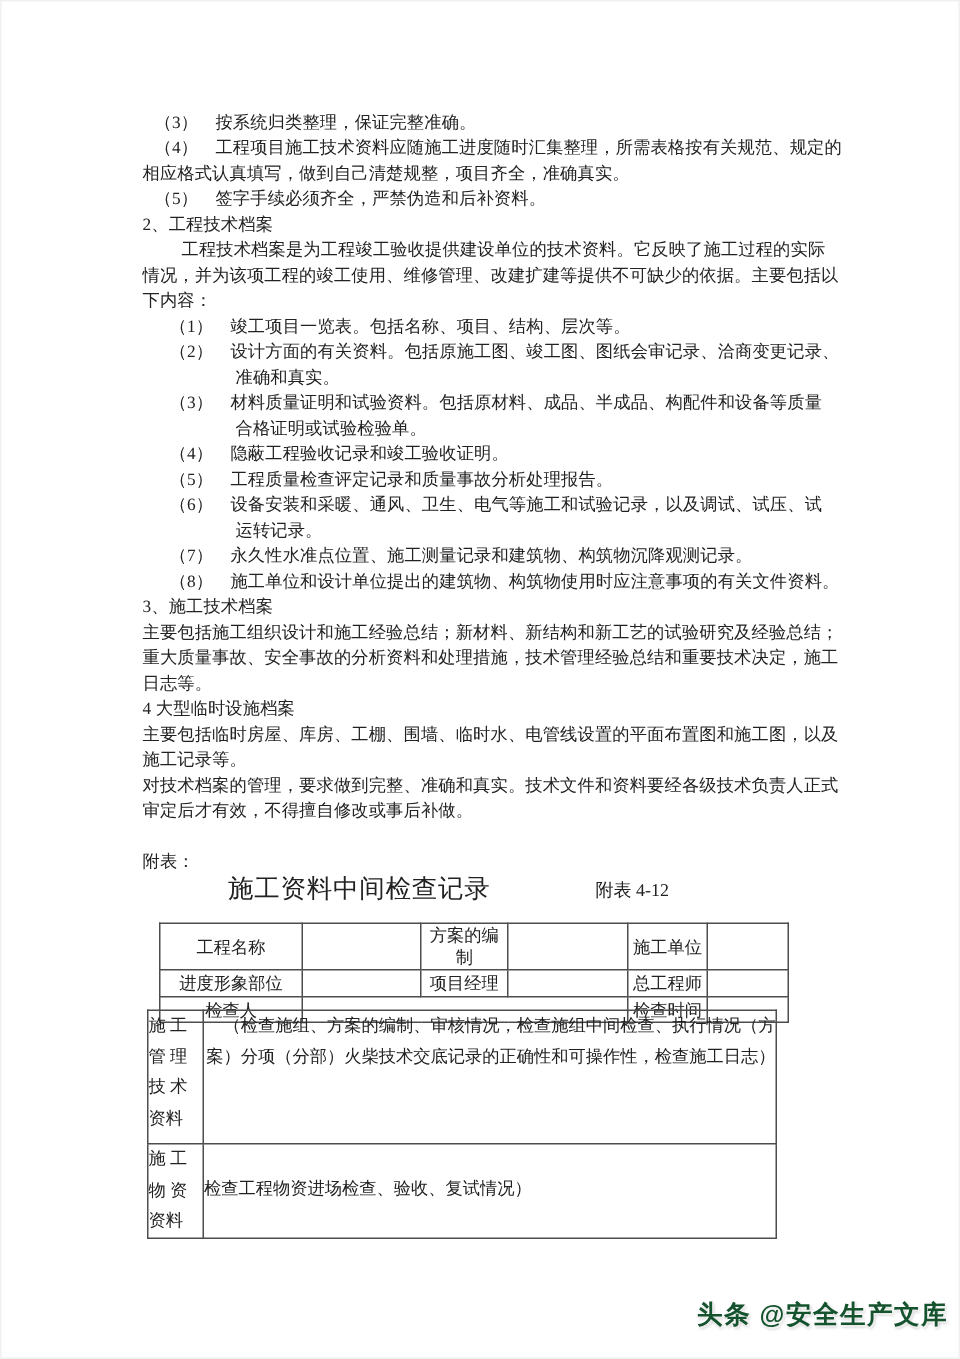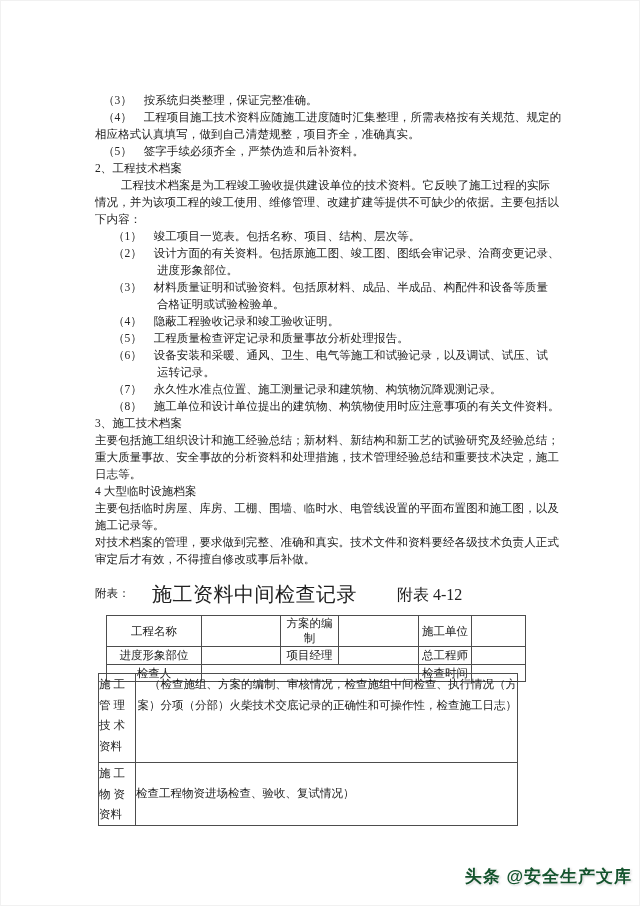--- a/index.html
+++ b/index.html
@@ -2,30 +2,30 @@
 <html><head>
 <meta charset="utf-8">
 <style>
   html,body{margin:0;padding:0;background:#ffffff;}
   .page{
     position:relative;width:640px;height:906px;background:#fff;overflow:hidden;
     font-family:"Liberation Serif","DejaVu Serif",serif;color:#222;
     box-shadow:inset 0 0 0 1px #f1f1f1;
   }
   
-  .body-text{position:absolute;left:95px;top:92px;width:466px;font-size:11.5px;line-height:17px;}
+  .body-text{position:absolute;left:95px;top:74px;width:466px;font-size:11.5px;line-height:17px;}
   .ln{height:17px;white-space:nowrap;letter-spacing:0.1px;}
   .n0{margin-left:0;}
   .n8{margin-left:8px;}
   .n18{margin-left:18px;}
   .n26{margin-left:26px;}
   .n62{margin-left:62px;}
   
-  .tbl-title{position:absolute;left:152px;top:581px;font-size:20px;letter-spacing:0.5px;white-space:nowrap;}
-  .tbl-ref{position:absolute;left:397px;top:585px;font-size:16px;white-space:nowrap;}
+  .tbl-title{position:absolute;left:152px;top:581px;font-size:17px;letter-spacing:0.5px;white-space:nowrap;}
+  .tbl-ref{position:absolute;left:397px;top:585px;font-size:12px;white-space:nowrap;}
   
   table{border-collapse:collapse;table-layout:fixed;}
   .t1{position:absolute;left:106px;top:615px;width:419px;}
   .t2{position:absolute;left:98px;top:673px;width:419px;}
   .t1 td,.t2 td{border:1px solid #4d4d4d;font-size:11.5px;padding:0;overflow:hidden;}
   .t1 td{text-align:center;vertical-align:middle;}
   .r1{height:19px;}.r2{height:18px;padding-left:20px;}.r3{height:17px;}
   .r4{height:89px;}.r5{height:48px;}
   .lab{vertical-align:top;text-align:left;padding:0 0 0 4px;}
   .lab4{padding-top:10px;}
@@ -63,21 +63,21 @@
       <div class="ln n26">工程技术档案是为工程竣工验收提供建设单位的技术资料。它反映了施工过程的实际</div>
 
       <div class="ln n0">情况，并为该项工程的竣工使用、维修管理、改建扩建等提供不可缺少的依据。主要包括以</div>
 
       <div class="ln n0">下内容：</div>
 
       <div class="ln n18">（1）　竣工项目一览表。包括名称、项目、结构、层次等。</div>
 
       <div class="ln n18">（2）　设计方面的有关资料。包括原施工图、竣工图、图纸会审记录、洽商变更记录、</div>
 
-      <div class="ln n62">进度形象部位。</div>
+      <div class="ln n62">准确和真实。</div>
 
       <div class="ln n18">（3）　材料质量证明和试验资料。包括原材料、成品、半成品、构配件和设备等质量</div>
 
       <div class="ln n62">合格证明或试验检验单。</div>
 
       <div class="ln n18">（4）　隐蔽工程验收记录和竣工验收证明。</div>
 
       <div class="ln n18">（5）　工程质量检查评定记录和质量事故分析处理报告。</div>
 
       <div class="ln n18">（6）　设备安装和采暖、通风、卫生、电气等施工和试验记录，以及调试、试压、试</div>

